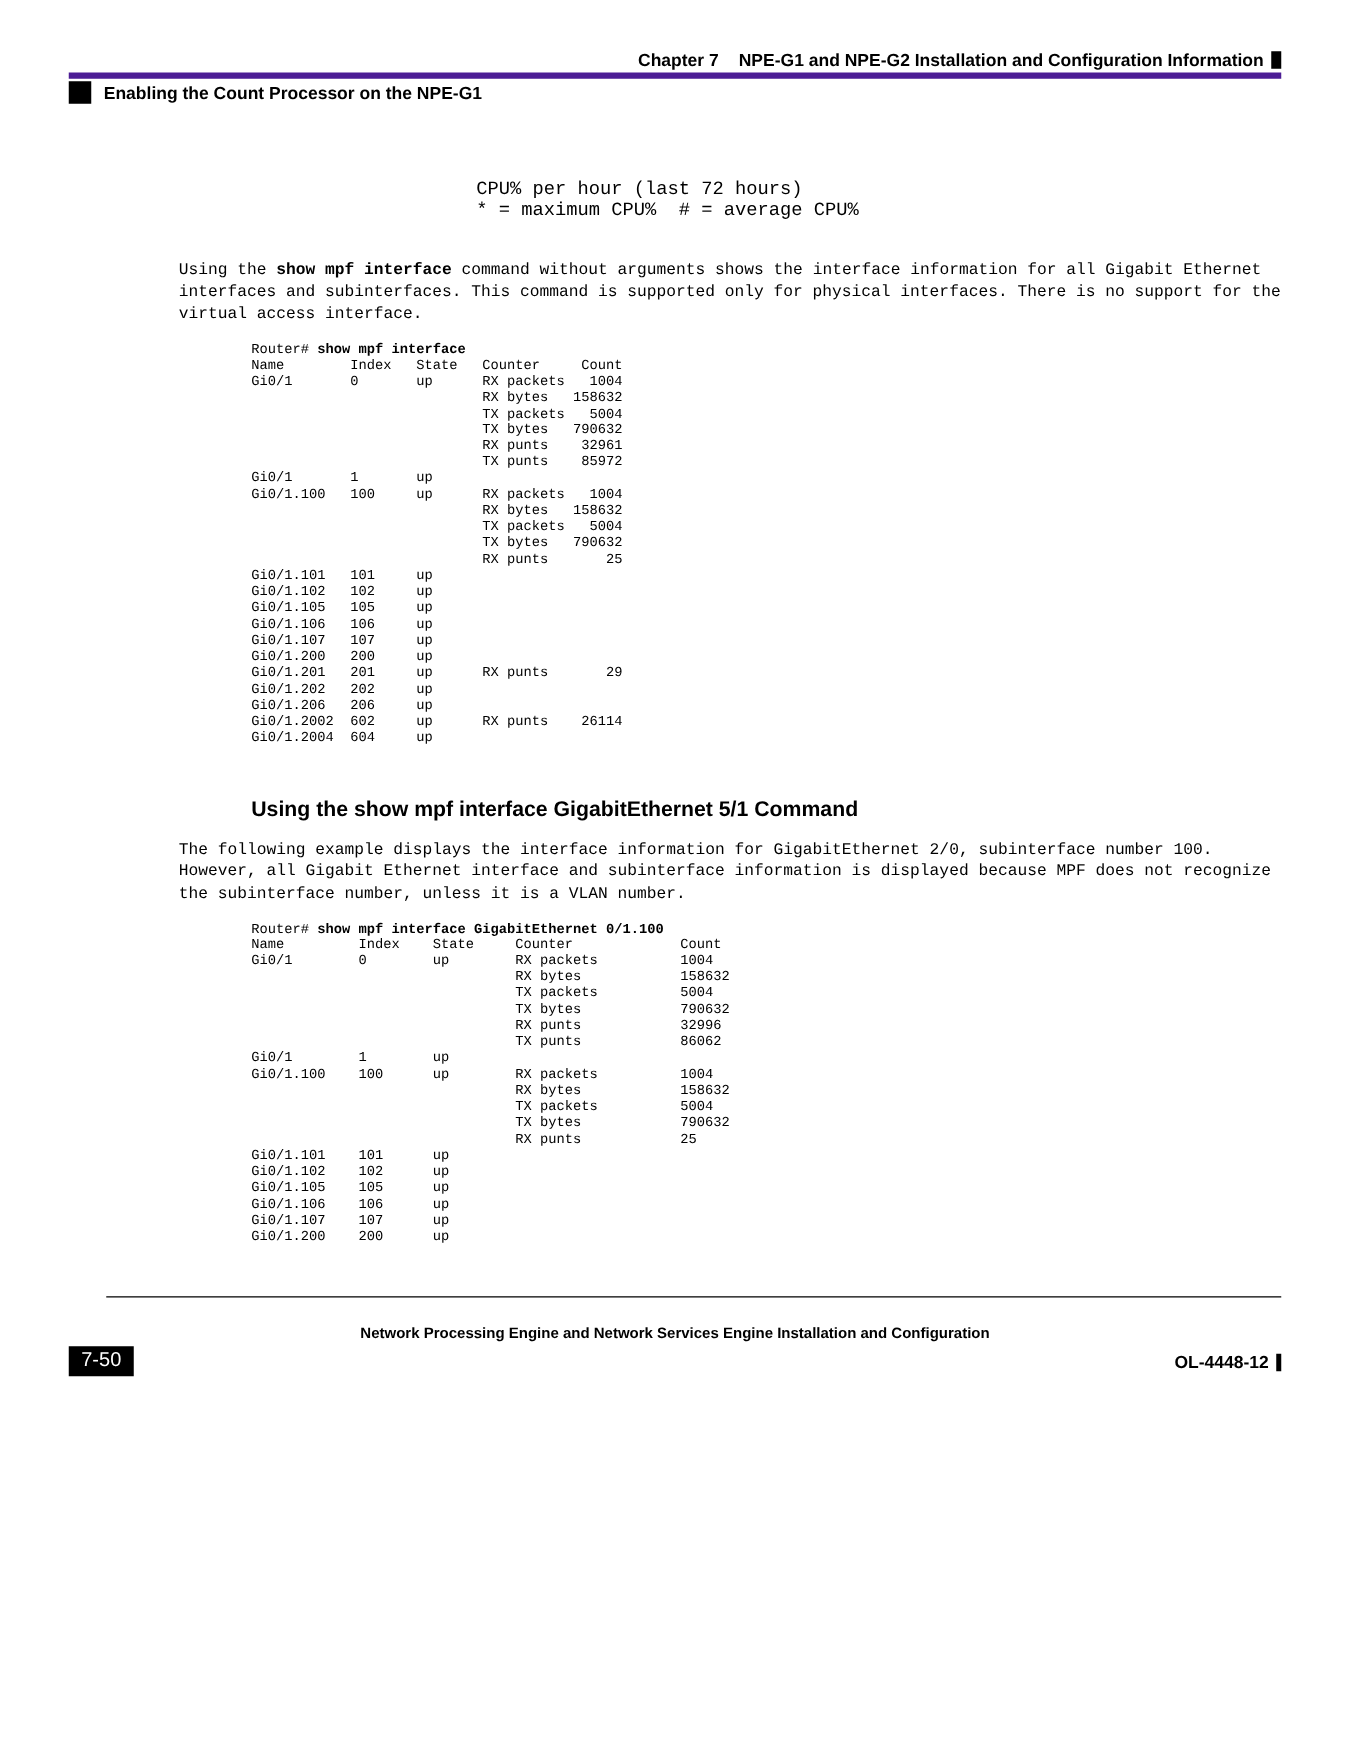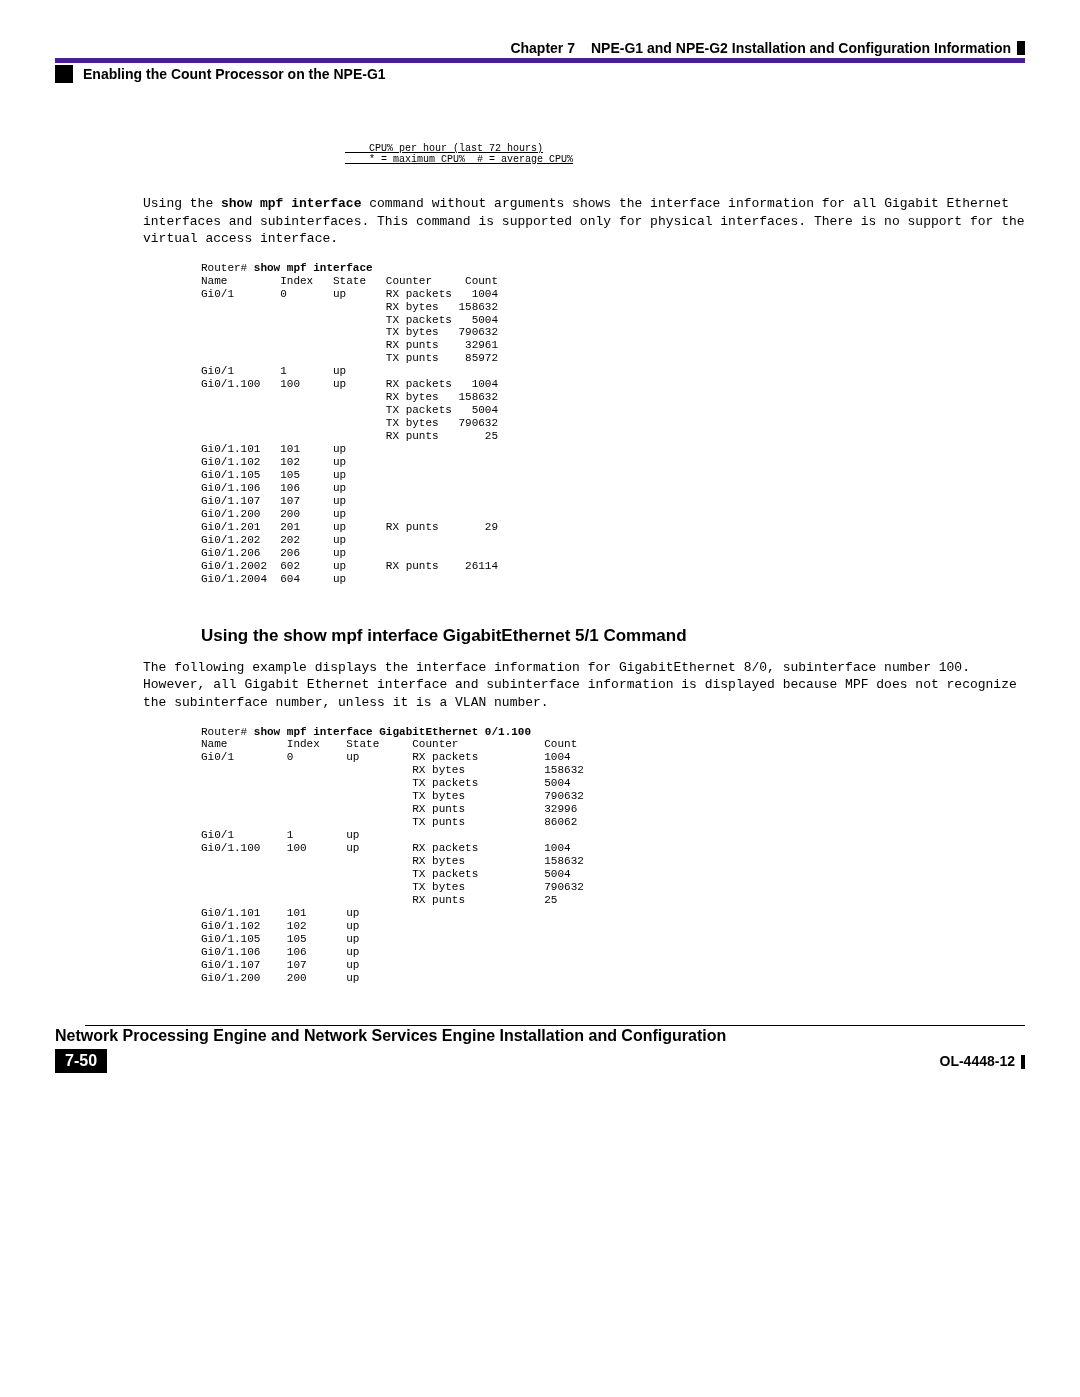--- a/index.html
+++ b/index.html
@@ -41,24 +41,23 @@
     margin-top: 2px;
   }
   .subheader-row .lead-block {
     width: 18px;
     height: 18px;
     background: #000;
     margin-right: 10px;
   }
   .cli-top {
     font-family: "Courier New", Courier, monospace;
-    font-size: 10px;
+    font-size: 15px;
     white-space: pre;
     margin: 60px 0 30px 290px;
-    text-decoration: underline;
   }
   h1.sec {
     font-family: Arial, Helvetica, sans-serif;
     font-weight: bold;
     font-size: 28px;
     margin: 30px 0 12px 0;
   }
   h2.sub {
     font-family: Arial, Helvetica, sans-serif;
     font-weight: bold;
@@ -90,38 +89,39 @@
   .footer-area {
     margin-top: 40px;
   }
   .footer-line {
     border-top: 1px solid #000;
     margin-left: 30px;
   }
   .footer-title {
     font-family: Arial, Helvetica, sans-serif;
     font-weight: bold;
-    font-size: 16px;
-    margin-top: 1px;
+    font-size: 12px;
+    text-align: center;
+    margin-top: 21px;
   }
   .footer-row {
     display: flex;
     justify-content: space-between;
     align-items: center;
     margin-top: 4px;
     font-family: Arial, Helvetica, sans-serif;
     font-weight: bold;
     font-size: 14px;
   }
   .page-badge {
     background: #000;
     color: #fff;
     padding: 3px 10px;
     font-family: Arial, Helvetica, sans-serif;
-    font-weight: bold;
+    font-weight: normal;
     font-size: 16px;
   }
   .doc-id .bar {
     display: inline-block;
     width: 4px;
     height: 14px;
     background: #000;
     margin-left: 6px;
     vertical-align: middle;
   }
@@ -172,21 +172,21 @@
 Gi0/1.107   107     up
 Gi0/1.200   200     up
 Gi0/1.201   201     up      RX punts       29
 Gi0/1.202   202     up
 Gi0/1.206   206     up
 Gi0/1.2002  602     up      RX punts    26114
 Gi0/1.2004  604     up</span></div>
 
   <h2 class="sub">Using the show mpf interface GigabitEthernet 5/1 Command</h2>
 
-  <p class="bodytext">The following example displays the interface information for GigabitEthernet 8/0, subinterface number 100. However, all Gigabit Ethernet interface and subinterface information is displayed because MPF does not recognize the subinterface number, unless it is a VLAN number.</p>
+  <p class="bodytext">The following example displays the interface information for GigabitEthernet 2/0, subinterface number 100. However, all Gigabit Ethernet interface and subinterface information is displayed because MPF does not recognize the subinterface number, unless it is a VLAN number.</p>
 
   <div class="cli-block"><span class="prompt">Router# </span><span class="cmd">show mpf interface GigabitEthernet 0/1.100</span>
 <span>Name         Index    State     Counter             Count
 Gi0/1        0        up        RX packets          1004
                                 RX bytes            158632
                                 TX packets          5004
                                 TX bytes            790632
                                 RX punts            32996
                                 TX punts            86062
 Gi0/1        1        up

